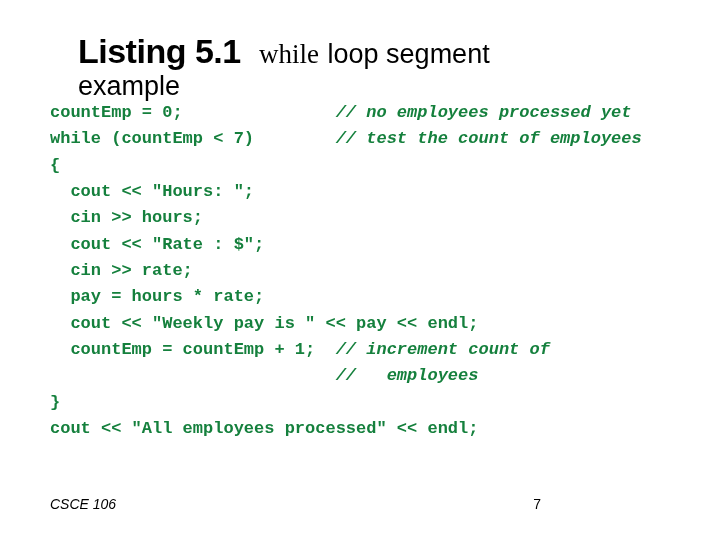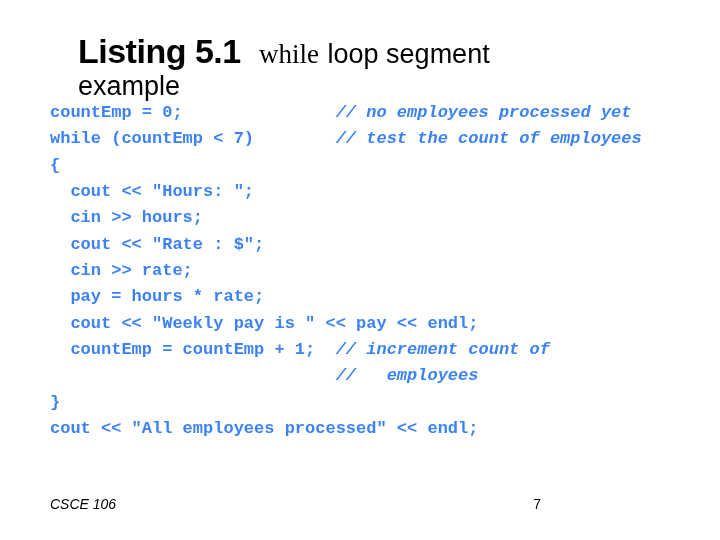--- a/index.html
+++ b/index.html
@@ -2,21 +2,21 @@
 <html><head>
 <meta charset="utf-8">
 <style>
   * { margin: 0; padding: 0; box-sizing: border-box; }
   html, body { width: 720px; height: 540px; background: #fff; font-family: Arial, Helvetica, sans-serif; color: #000; }
   .slide { position: relative; width: 591px; height: 540px; padding: 0; }
   .title { position: absolute; top: 32px; left: 78px; right: 40px; }
   .title .listing { font-weight: 900; font-size: 34px; letter-spacing: -0.5px; }
   .title .while-kw { font-family: Georgia, 'Times New Roman', serif; font-size: 27px; margin-left: 14px; }
   .title .rest { font-size: 27px; font-weight: 400; margin-left: 4px; }
-  .code { position: absolute; top: 100px; left: 50px; right: 20px; font-family: "Courier New", Courier, monospace; font-size: 17px; line-height: 1.55; color: #3b82f6; font-weight: bold; white-space: pre; }
+  .code { position: absolute; top: 100px; left: 50px; right: 20px; font-family: "Courier New", Courier, monospace; font-size: 17px; line-height: 1.55; color: #15803d; font-weight: bold; white-space: pre; }
   .code em { font-style: italic; font-weight: bold; }
   .footer-left { position: absolute; left: 50px; bottom: 28px; font-size: 14px; font-style: italic; }
   .footer-right { position: absolute; right: 50px; bottom: 28px; font-size: 14px; }
 </style>
 </head>
 <body>
 
 <div class="slide">
 
   <div class="title">

